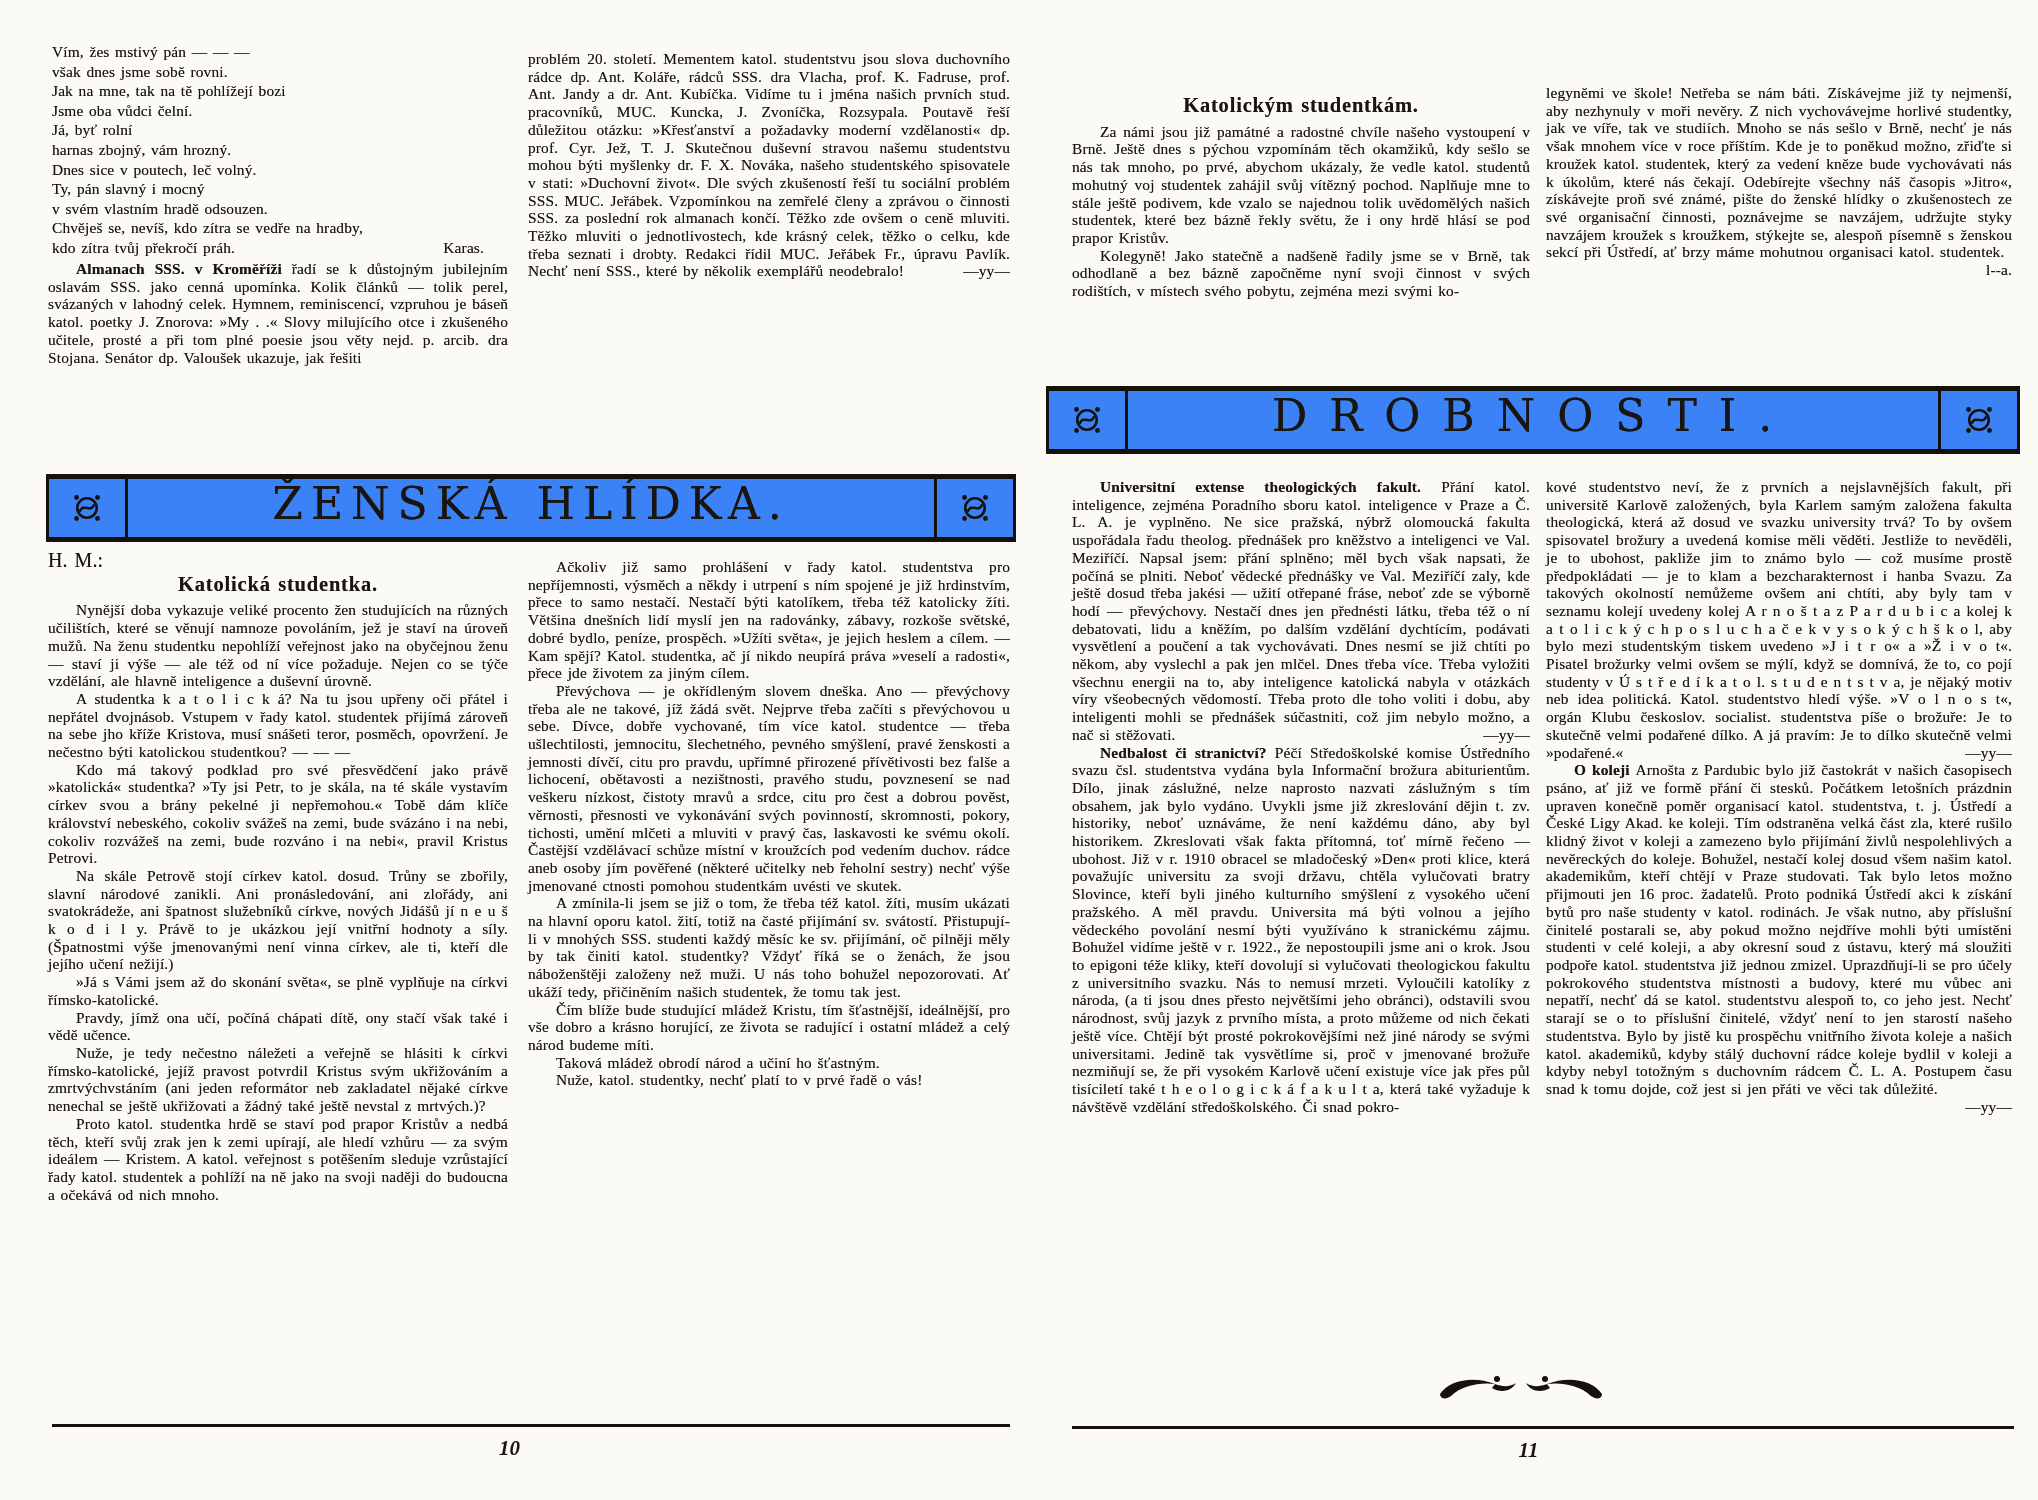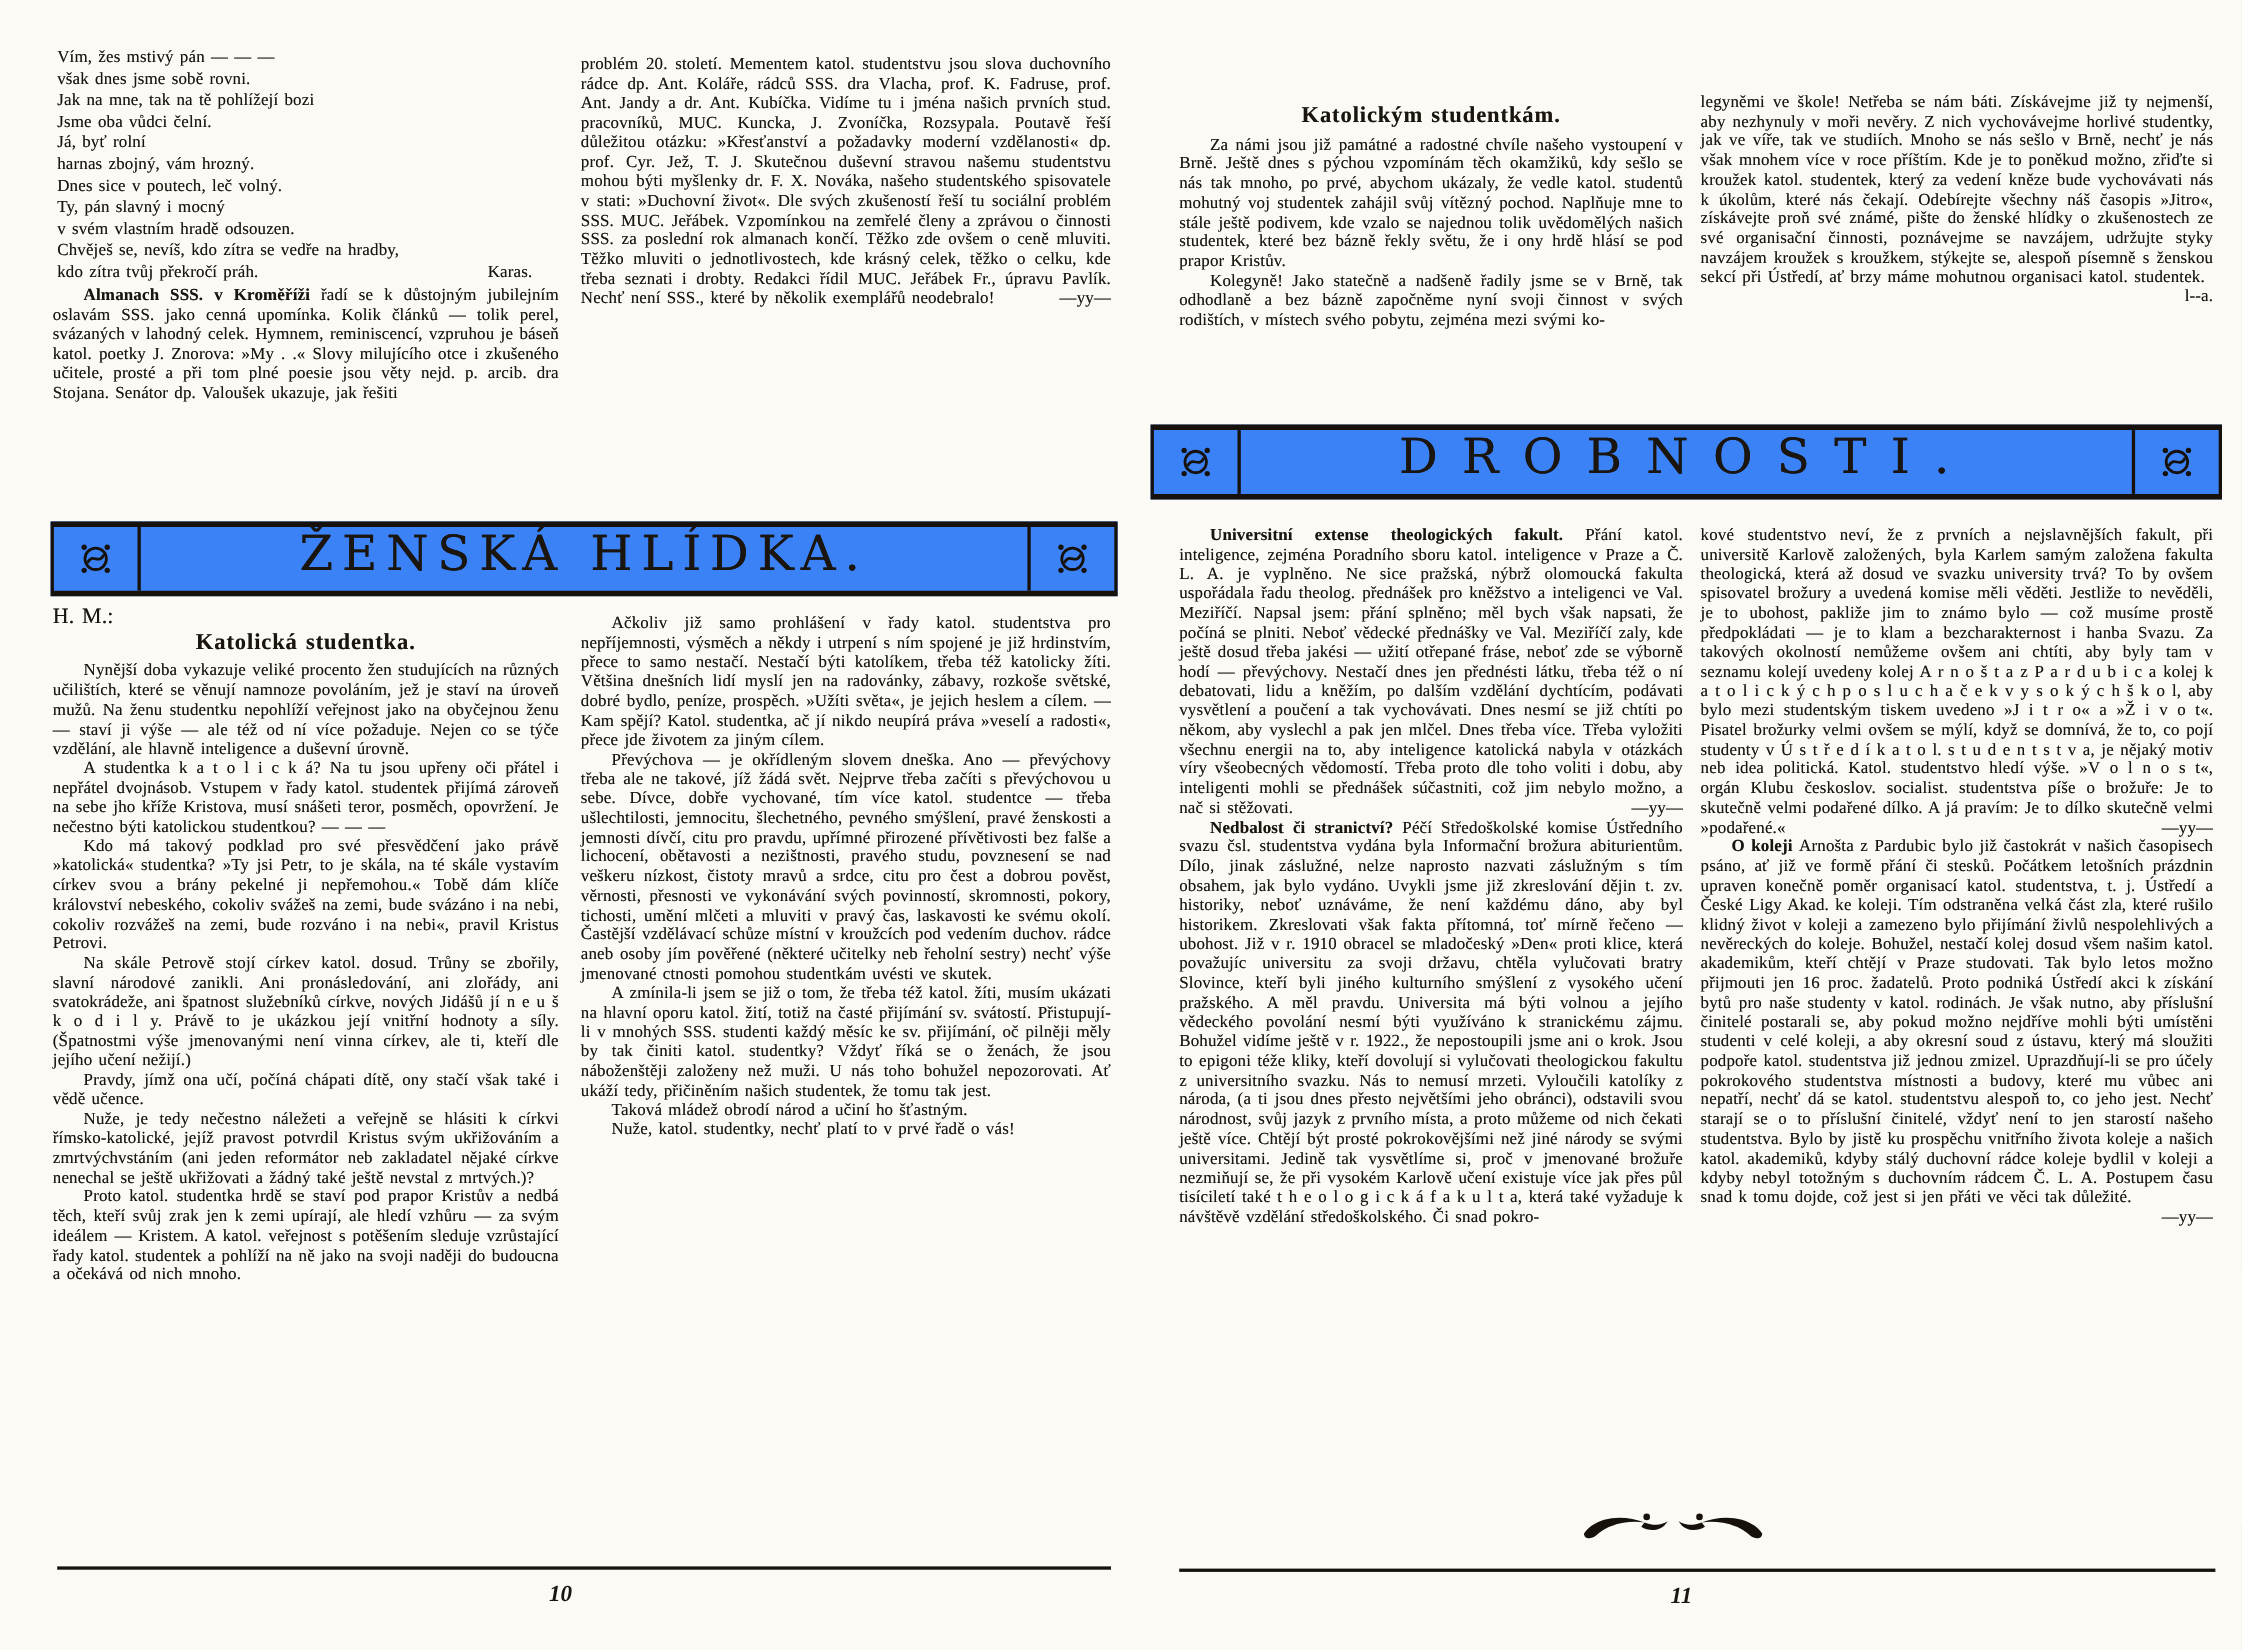--- a/index.html
+++ b/index.html
@@ -96,30 +96,32 @@
     </div>
 
     <div class="block body-text" style="left:48px;top:552px;width:460px;">
       <p class="author-line">H. M.:</p>
       <p class="article-title">Katolická studentka.</p>
       <div>
           <p class="para">Nynější doba vykazuje veliké procento žen studujících na různých učilištích, které se věnují namnoze povoláním, jež je staví na úroveň mužů. Na ženu studentku nepohlíží veřejnost jako na obyčejnou ženu — staví ji výše — ale též od ní více požaduje. Nejen co se týče vzdělání, ale hlavně inteligence a duševní úrovně.</p>
           <p class="para">A studentka k a t o l i c k á? Na tu jsou upřeny oči přátel i nepřátel dvojnásob. Vstupem v řady katol. studentek přijímá zároveň na sebe jho kříže Kristova, musí snášeti teror, posměch, opovržení. Je nečestno býti katolickou studentkou? — — —</p>
           <p class="para">Kdo má takový podklad pro své přesvědčení jako právě »katolická« studentka? »Ty jsi Petr, to je skála, na té skále vystavím církev svou a brány pekelné ji nepřemohou.« Tobě dám klíče království nebeského, cokoliv svážeš na zemi, bude svázáno i na nebi, cokoliv rozvážeš na zemi, bude rozváno i na nebi«, pravil Kristus Petrovi.</p>
           <p class="para">Na skále Petrově stojí církev katol. dosud. Trůny se zbořily, slavní národové zanikli. Ani pronásledování, ani zlořády, ani svatokrádeže, ani špatnost služebníků církve, nových Jidášů jí n e u š k o d i l y. Právě to je ukázkou její vnitřní hodnoty a síly. (Špatnostmi výše jmenovanými není vinna církev, ale ti, kteří dle jejího učení nežijí.)</p>
+          <p class="para">»Já s Vámi jsem až do skonání světa«, se plně vyplňuje na církvi římsko-katolické.</p>
           <p class="para">Pravdy, jímž ona učí, počíná chápati dítě, ony stačí však také i vědě učence.</p>
           <p class="para">Nuže, je tedy nečestno náležeti a veřejně se hlásiti k církvi římsko-katolické, jejíž pravost potvrdil Kristus svým ukřižováním a zmrtvýchvstáním (ani jeden reformátor neb zakladatel nějaké církve nenechal se ještě ukřižovati a žádný také ještě nevstal z mrtvých.)?</p>
           <p class="para">Proto katol. studentka hrdě se staví pod prapor Kristův a nedbá těch, kteří svůj zrak jen k zemi upírají, ale hledí vzhůru — za svým ideálem — Kristem. A katol. veřejnost s potěšením sleduje vzrůstající řady katol. studentek a pohlíží na ně jako na svoji naději do budoucna a očekává od nich mnoho.</p>
         </div>
     </div>
 
     <div class="block body-text" style="left:528px;top:558px;width:482px;">
         <p class="para">Ačkoliv již samo prohlášení v řady katol. studentstva pro nepříjemnosti, výsměch a někdy i utrpení s ním spojené je již hrdinstvím, přece to samo nestačí. Nestačí býti katolíkem, třeba též katolicky žíti. Většina dnešních lidí myslí jen na radovánky, zábavy, rozkoše světské, dobré bydlo, peníze, prospěch. »Užíti světa«, je jejich heslem a cílem. — Kam spějí? Katol. studentka, ač jí nikdo neupírá práva »veselí a radosti«, přece jde životem za jiným cílem.</p>
         <p class="para">Převýchova — je okřídleným slovem dneška. Ano — převýchovy třeba ale ne takové, jíž žádá svět. Nejprve třeba začíti s převýchovou u sebe. Dívce, dobře vychované, tím více katol. studentce — třeba ušlechtilosti, jemnocitu, šlechetného, pevného smýšlení, pravé ženskosti a jemnosti dívčí, citu pro pravdu, upřímné přirozené přívětivosti bez falše a lichocení, obětavosti a nezištnosti, pravého studu, povznesení se nad veškeru nízkost, čistoty mravů a srdce, citu pro čest a dobrou pověst, věrnosti, přesnosti ve vykonávání svých povinností, skromnosti, pokory, tichosti, umění mlčeti a mluviti v pravý čas, laskavosti ke svému okolí. Častější vzdělávací schůze místní v kroužcích pod vedením duchov. rádce aneb osoby jím pověřené (některé učitelky neb řeholní sestry) nechť výše jmenované ctnosti pomohou studentkám uvésti ve skutek.</p>
         <p class="para">A zmínila-li jsem se již o tom, že třeba též katol. žíti, musím ukázati na hlavní oporu katol. žití, totiž na časté přijímání sv. svátostí. Přistupují-li v mnohých SSS. studenti každý měsíc ke sv. přijímání, oč pilněji měly by tak činiti katol. studentky? Vždyť říká se o ženách, že jsou náboženštěji založeny než muži. U nás toho bohužel nepozorovati. Ať ukáží tedy, přičiněním našich studentek, že tomu tak jest.</p>
+        <p class="para">Čím blíže bude studující mládež Kristu, tím šťastnější, ideálnější, pro vše dobro a krásno horující, ze života se radující i ostatní mládež a celý národ budeme míti.</p>
         <p class="para">Taková mládež obrodí národ a učiní ho šťastným.</p>
         <p class="para">Nuže, katol. studentky, nechť platí to v prvé řadě o vás!</p>
       </div>
 
     <div class="rule" style="left:52px;top:1424px;width:958px;"></div>
     <div class="block page-number" style="left:0;top:1436px;width:1019px;">10</div>
   </div>
 
   <div class="page page--right">
 

